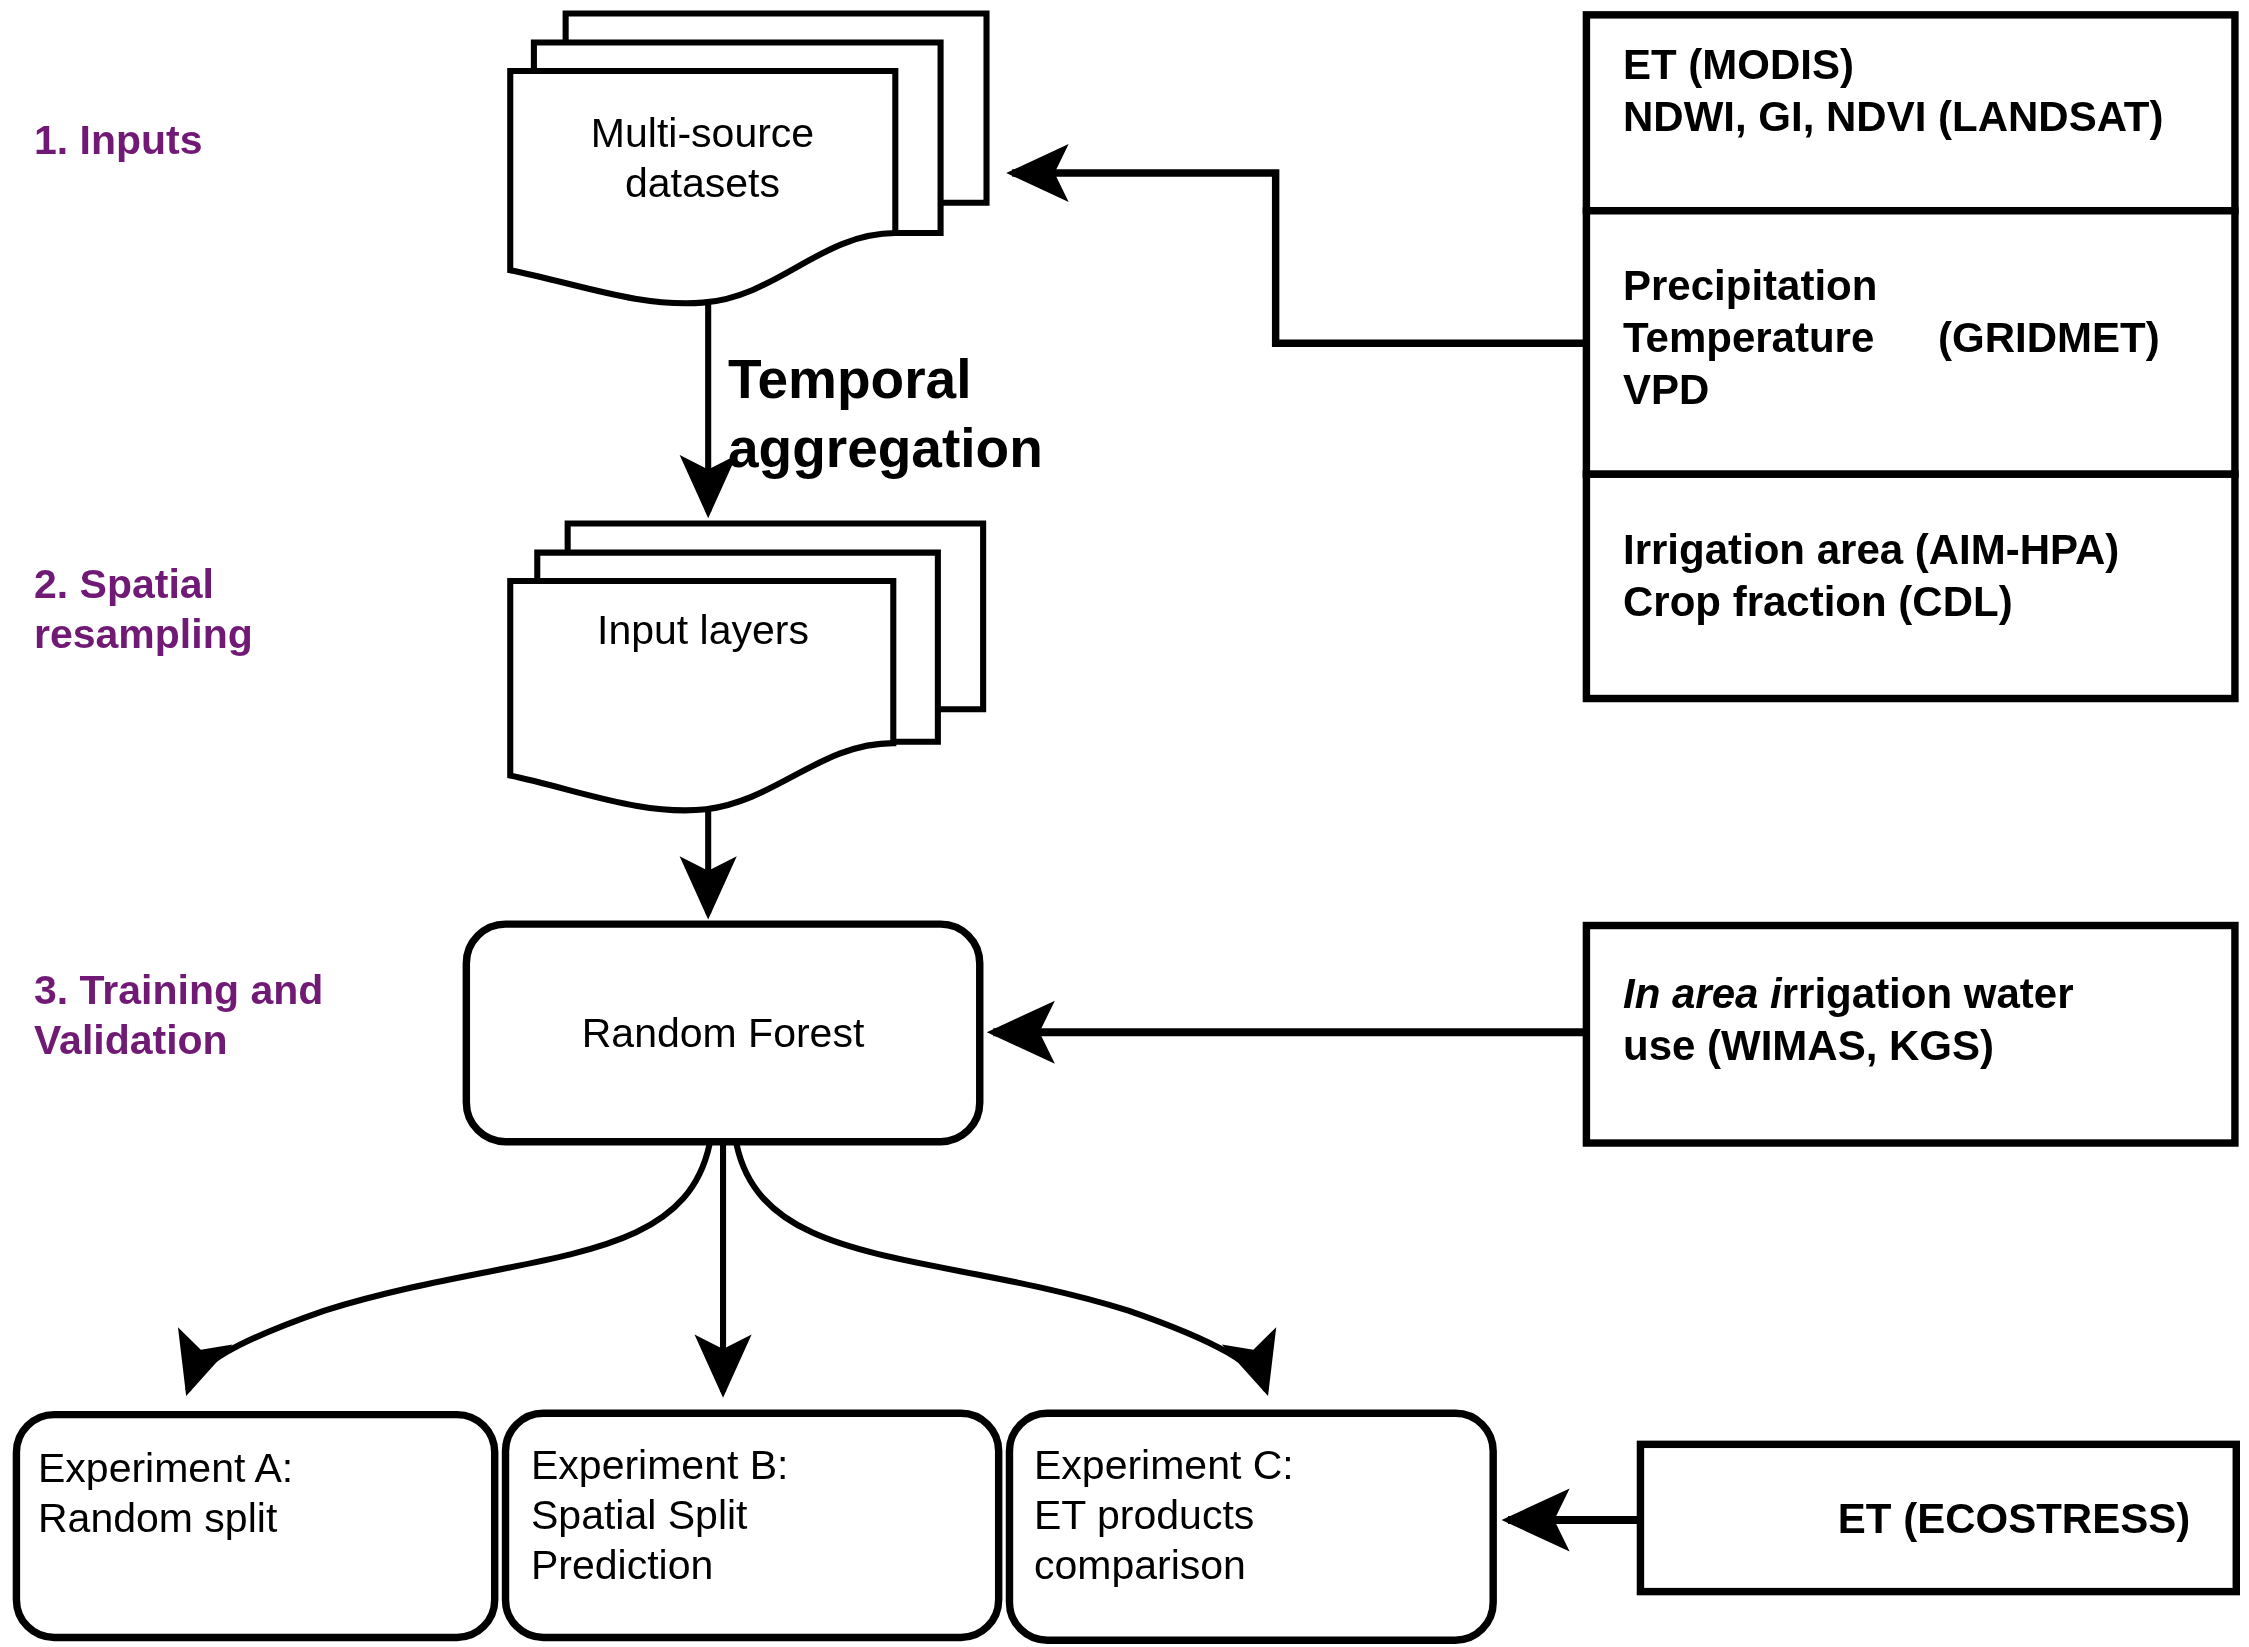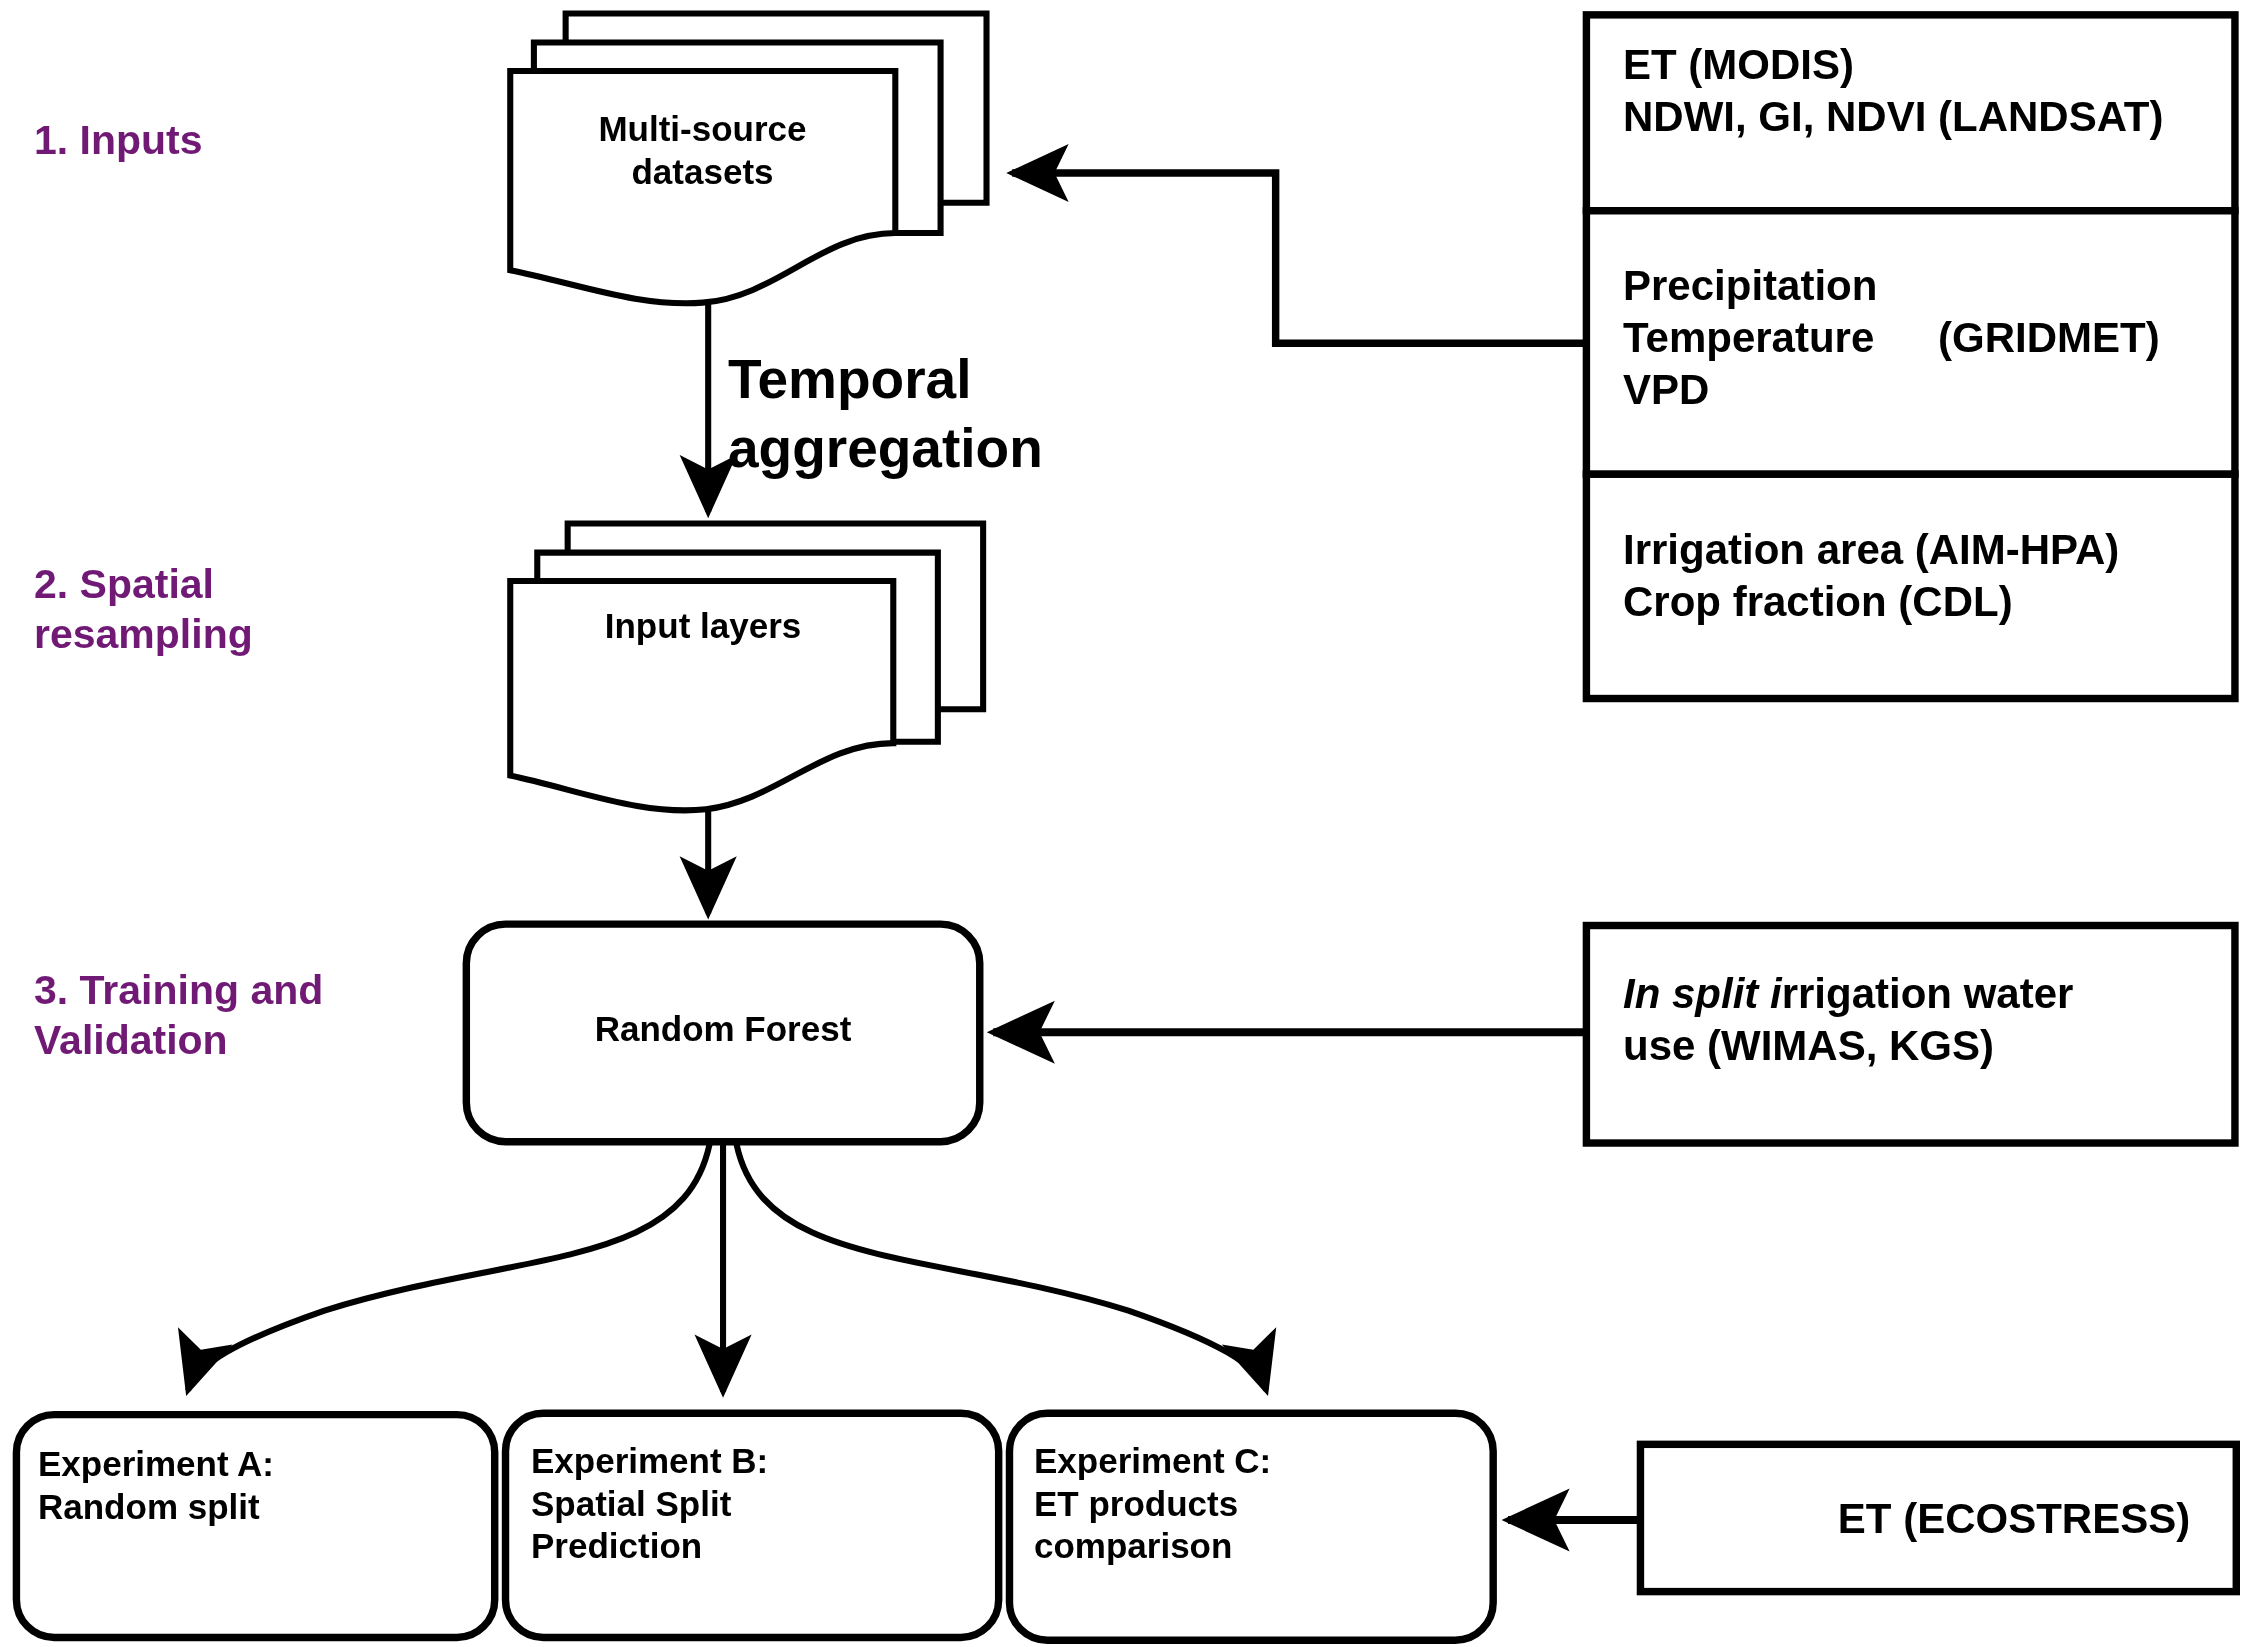--- a/index.html
+++ b/index.html
@@ -26,22 +26,22 @@
     font-family: "Liberation Sans", sans-serif;
     font-weight: bold;
     font-size: 41px;
     line-height: 1.22;
     color: #701a75;
     white-space: pre-line;
   }
   .node-text {
     position: absolute;
     font-family: "Liberation Sans", sans-serif;
-    font-weight: bold;
-    font-size: 35px;
+    font-weight: normal;
+    font-size: 41px;
     line-height: 1.22;
     color: #000000;
     white-space: pre-line;
   }
   .node-text.center {
     text-align: center;
   }
   .node-text.left {
     text-align: left;
   }
@@ -160,19 +160,19 @@
   <div class="src-text" style="left:1623px; top:39px; width:608px;">ET (MODIS)</div>
 
   <div class="src-text" style="left:1623px; top:260px; width:351px;">Precipitation
 Temperature
 VPD</div>
   <div class="src-text" style="left:1938px; top:312px; width:291px;">(GRIDMET)</div>
 
   <div class="src-text" style="left:1623px; top:524px; width:608px;">Irrigation area (AIM-HPA)</div>
   <div class="src-text" style="left:1623px; top:576px; width:608px;">Crop fraction (CDL)</div>
 
-  <div class="src-text" style="left:1623px; top:968px; width:608px;"><span class="ital">In split i</span><span>rrigation water
+  <div class="src-text" style="left:1623px; top:968px; width:608px;"><span class="ital">In area i</span><span>rrigation water
 use (WIMAS, KGS)</span></div>
 
   <div class="src-text" style="left:1716px; top:1493px; width:596px; text-align:center;">ET (ECOSTRESS)</div>
 
 </div>
 
 
 </body></html>

